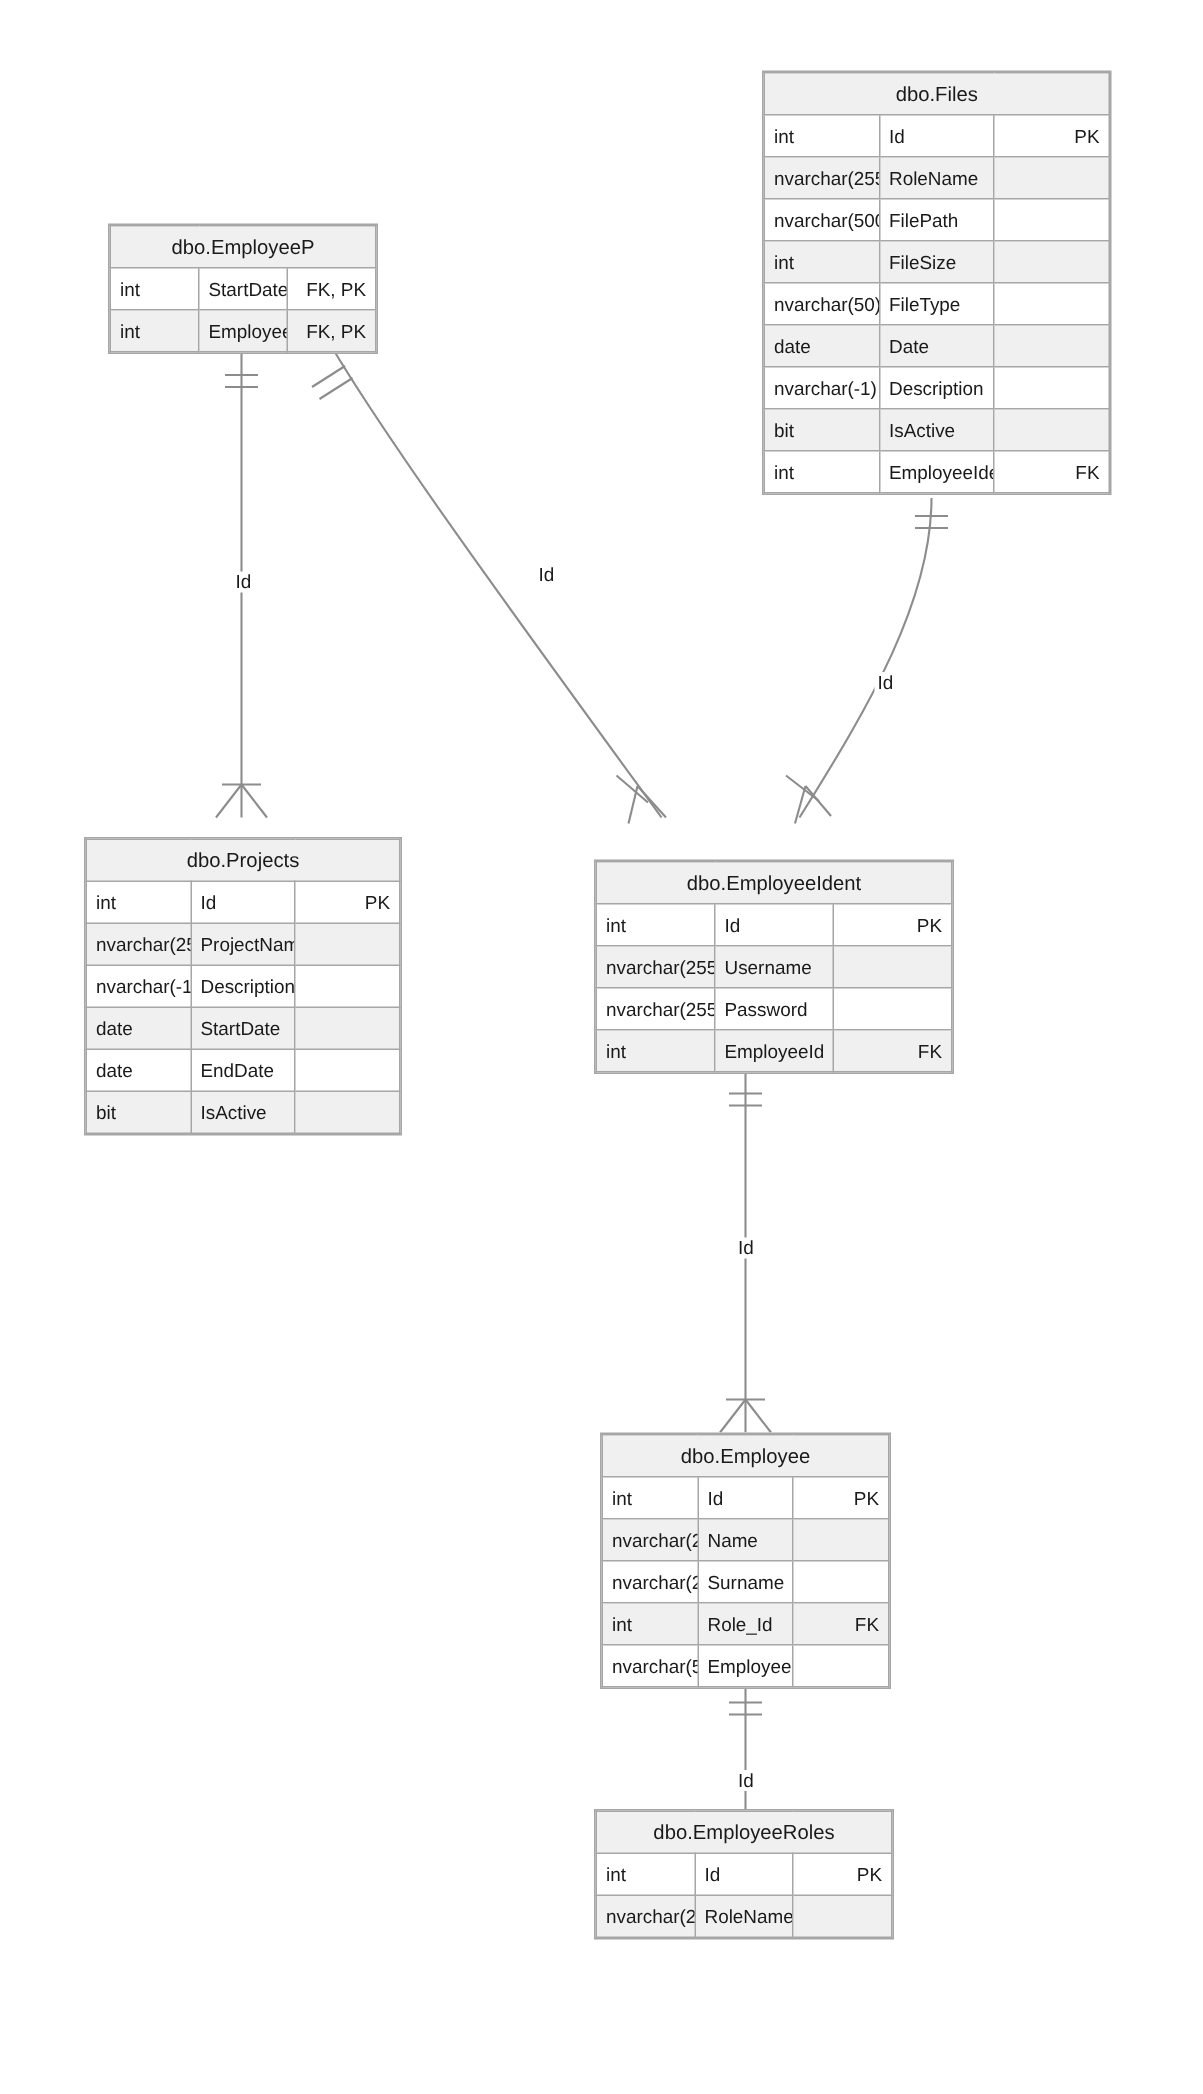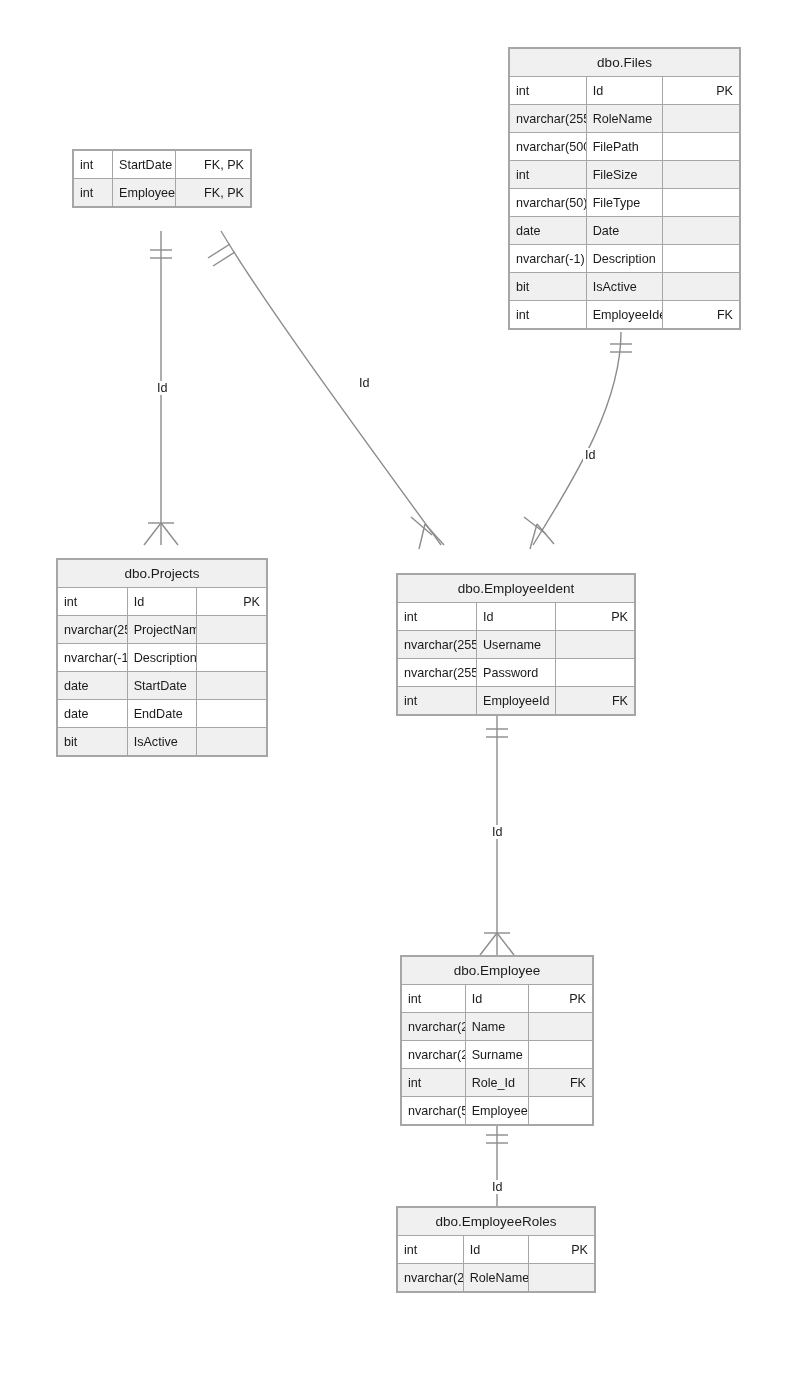--- a/index.html
+++ b/index.html
@@ -216,20 +216,23 @@
         <td class="c-name">EmployeeIdentId</td>
         <td class="c-key">FK</td>
       </tr>
     </tbody>
       </table>
   </div>
 
   <div class="entity" id="ent-empp" style="left:72px; top:149px; width:180px;">
     <table>
       <tbody>
+          <tr>
+            <td class="title-cell" colspan="3">dbo.EmployeeP</td>
+          </tr>
       <tr class="plain">
         <td class="c-type">int</td>
         <td class="c-name">StartDate</td>
         <td class="c-key">FK, PK</td>
       </tr>
       <tr class="alt">
         <td class="c-type">int</td>
         <td class="c-name">EmployeeIdent</td>
         <td class="c-key">FK, PK</td>
       </tr>

